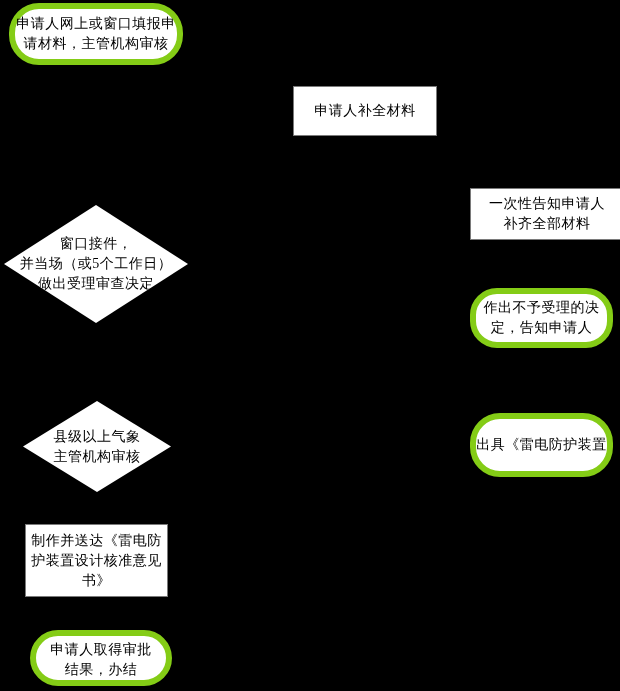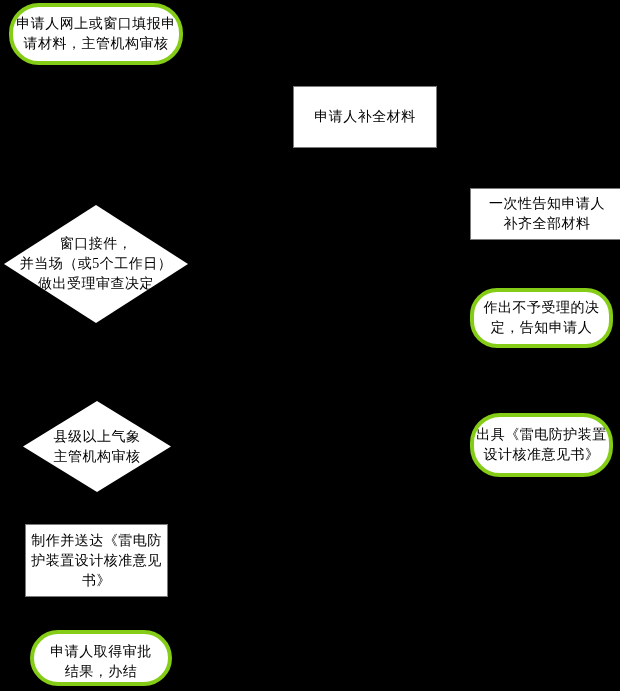--- a/index.html
+++ b/index.html
@@ -26,30 +26,30 @@
     font-size: 14px;
     line-height: 20px;
     letter-spacing: 0.5px;
     text-align: center;
     box-sizing: border-box;
   }
   .rect {
     border: 1px solid #7a7a7a;
   }
   .terminator {
-    border: 4px solid #84cc16;
+    border: 6px solid #84cc16;
   }
   .diamond {
     clip-path: polygon(50% 0, 100% 50%, 50% 100%, 0 50%);
   }
   .line { white-space: nowrap; }
 
   
   #node-start        { left: 9px;   top: 3px;   width: 174px; height: 62px;  border-radius: 30px; }
-  #node-supplement   { left: 293px; top: 86px;  width: 144px; height: 62px; }
+  #node-supplement   { left: 293px; top: 86px;  width: 144px; height: 50px; }
   #node-notify       { left: 470px; top: 188px; width: 154px; height: 52px; }
   #node-window-decision { left: 4px; top: 205px; width: 184px; height: 118px; }
   #node-reject       { left: 470px; top: 288px; width: 143px; height: 60px;  border-radius: 27px; align-items: center; }
   #node-review       { left: 23px;  top: 401px; width: 148px; height: 91px; }
   #node-issue        { left: 470px; top: 413px; width: 143px; height: 64px;  border-radius: 30px; }
   #node-deliver      { left: 25px;  top: 524px; width: 143px; height: 73px; }
   #node-end          { left: 30px;  top: 630px; width: 142px; height: 56px;  border-radius: 28px; justify-content: flex-end; }
 </style>
 </head>
 <body>
@@ -81,21 +81,20 @@
     <div class="line">定，告知申请人</div>
   </div>
 
   <div class="node diamond" id="node-review">
     <div class="line">县级以上气象</div>
     <div class="line">主管机构审核</div>
   </div>
 
   <div class="node terminator" id="node-issue">
     <div class="line">出具《雷电防护装置</div>
-    <div class="line">设计核准意见书》</div>
   </div>
 
   <div class="node rect" id="node-deliver">
     <div class="line">制作并送达《雷电防</div>
     <div class="line">护装置设计核准意见</div>
     <div class="line">书》</div>
   </div>
 
   <div class="node terminator" id="node-end">
     <div class="line">申请人取得审批</div>

